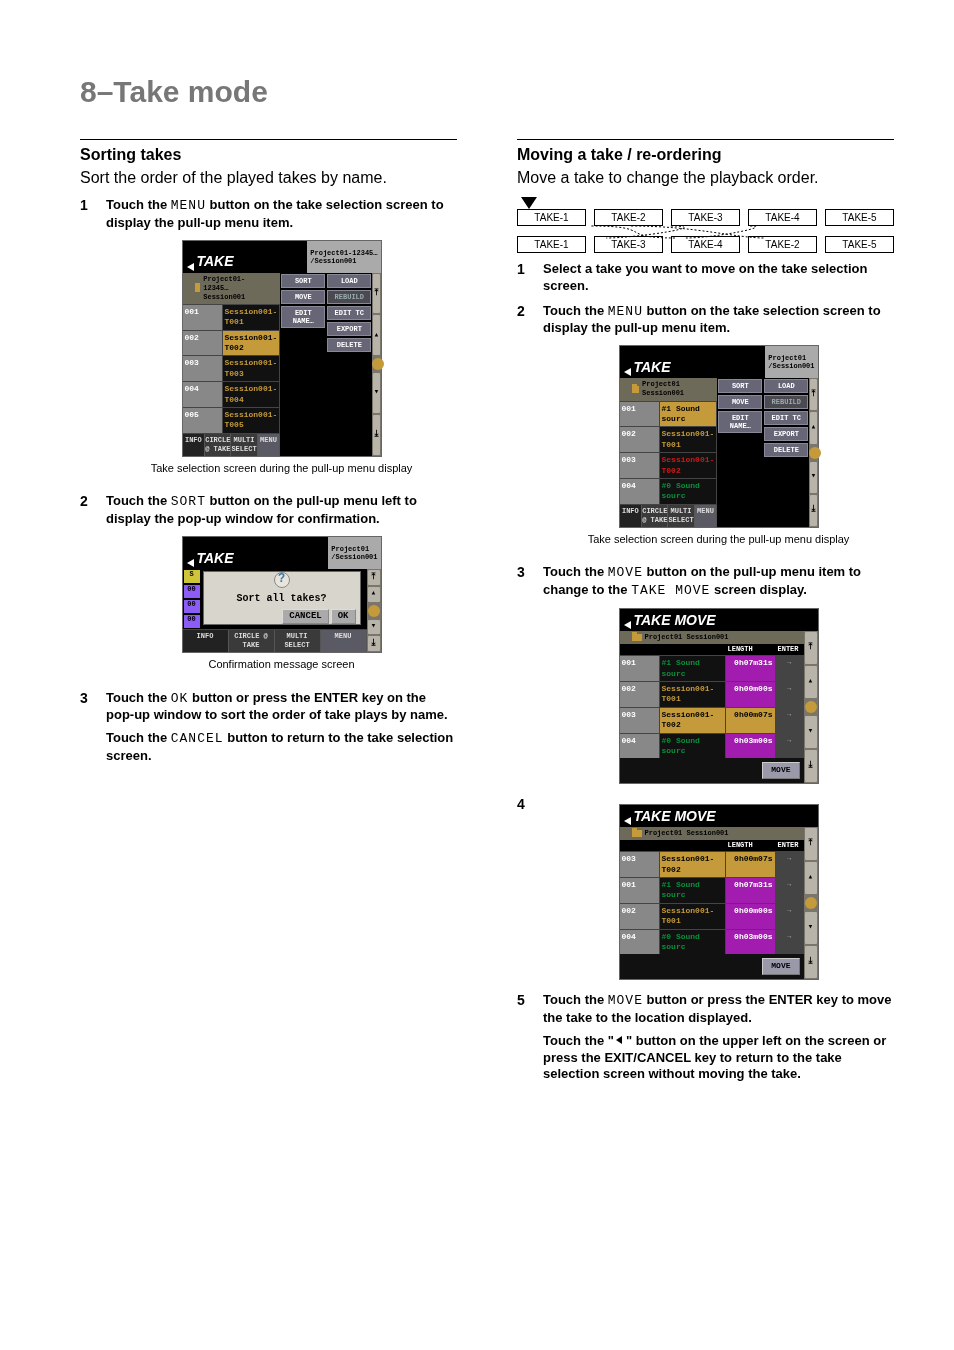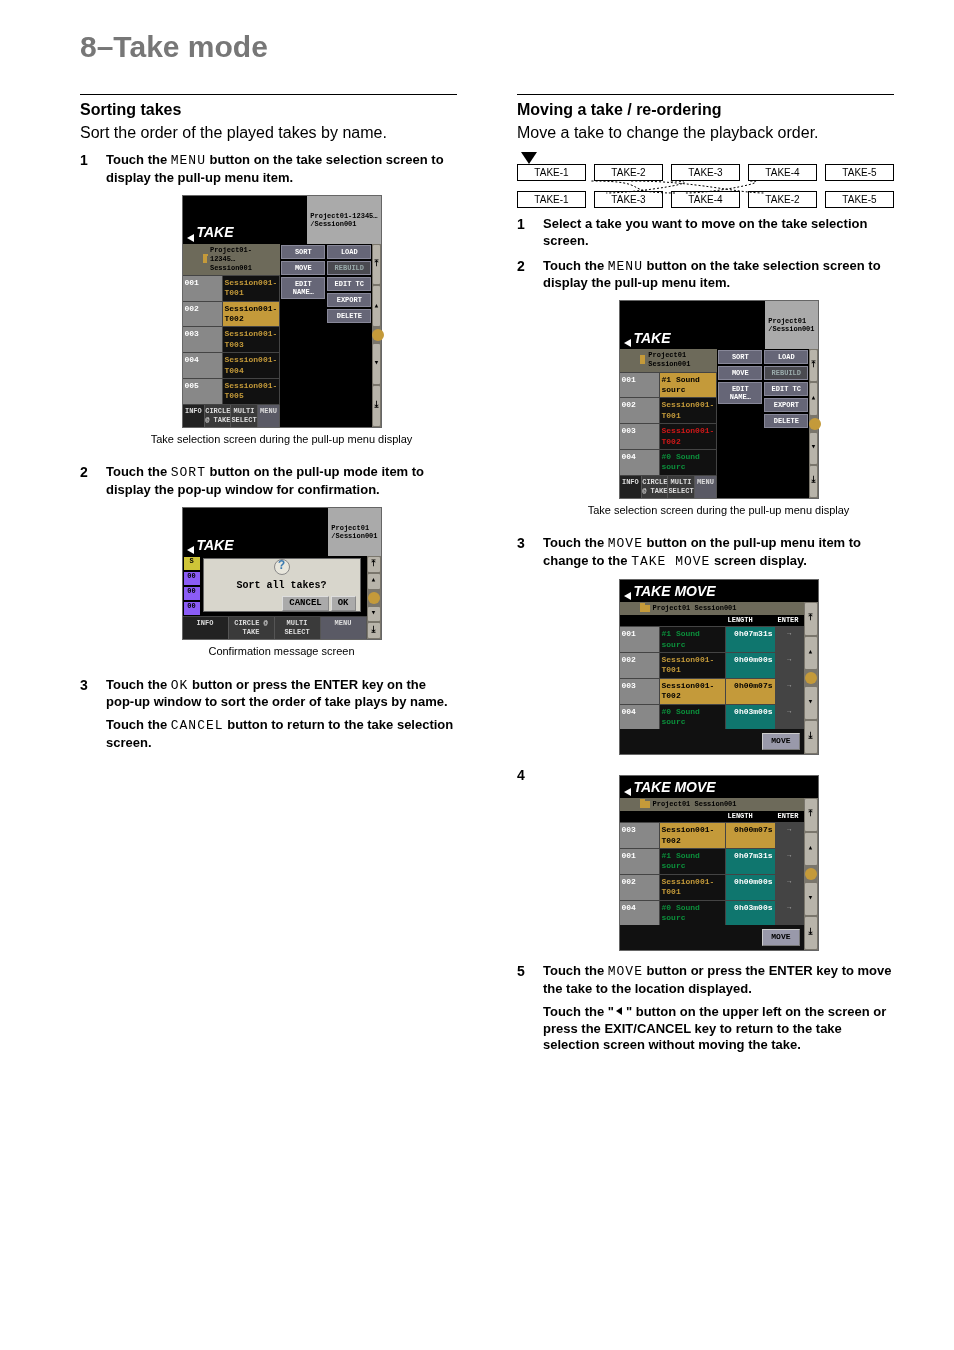--- a/index.html
+++ b/index.html
@@ -6,20 +6,21 @@
   body {
     font-family: Arial, Helvetica, sans-serif;
     font-size: 13px;
     color: #000;
     background: #fff;
     width: 954px;
     margin: 0 auto;
   }
   .page {
     padding: 30px 60px 40px 80px;
+    margin-top: 45px;
   }
   .chapter-title {
     font-size: 30px;
     font-weight: 700;
     color: #777;
     margin-bottom: 30px;
   }
   .columns {
     display: flex;
     gap: 60px;
@@ -125,21 +126,21 @@
     border-right: 7px solid #fff;
   }
   .down-tri {
     display:inline-block;width:0;height:0;border-left:8px solid transparent;border-right:8px solid transparent;border-top:12px solid #000;margin-bottom:-2px;margin-left:4px;
   }
   .lcd .titlebar .titlepath {
     background: #aaa;
     color: #000;
     font-size: 7px;
     line-height: 8px;
-    padding: 16px 3px;
+    padding: 8px 3px;
     white-space: pre;
   }
   .lcd .body {
     display: flex;
   }
   .lcd .main {
     flex: 1;
   }
   .lcd .side {
     width: 14px;
@@ -172,27 +173,27 @@
     border-top: 1px solid #444;
   }
   .lcd .rowcell {
     padding: 2px 2px;
     font-size: 8px;
     border-right: 1px solid #444;
   }
   .lcd .idx { width: 40px; background: #888; color: #fff; }
   .lcd .tname { flex: 1; background: #111; color: #c49a3a; }
   .lcd .tname.sel { background: #c49a3a; color: #000; }
-  .lcd .len { width: 50px; background: #0f766e; color: #fff; text-align: right; }
+  .lcd .len { width: 50px; background: #a21caf; color: #fff; text-align: right; }
   .lcd .len.sel { background: #c49a3a; color: #000; }
   .lcd .enter { width: 28px; background: #444; color: #aaa; text-align: center; font-size: 7px; }
   .lcd .pathrow {
     background: #6d6a5a;
     color: #000;
-    padding: 2px 20px;
+    padding: 2px 12px;
     font-size: 7px;
     display: flex;
     align-items: center;
     gap: 3px;
   }
   .folder-icon {
     display:inline-block;width:10px;height:7px;background:#c49a3a;position:relative;
   }
   .folder-icon::before{content:"";position:absolute;top:-2px;left:0;width:5px;height:2px;background:#c49a3a;}
   .lcd .hdr {
@@ -371,21 +372,21 @@
                 </div>
               </div>
             </div>
             <div class="caption" style="font-weight:400">Take selection screen during the pull-up menu display</div>
           </div>
         </li>
 
         <li>
           <div class="step-num">2</div>
           <div class="step-body">
-            <span>Touch the </span><span class="mono">SORT</span><span> button on the pull-up mode item to display the pop-up window for confirmation.</span>
+            <span>Touch the </span><span class="mono">SORT</span><span> button on the pull-up menu left to display the pop-up window for confirmation.</span>
             
             <div class="fig-wrap">
               <div class="lcd">
                 <div class="titlebar">
                   <div class="titlemain">
                       <span class="back-arrow"></span>
                       <span>TAKE</span>
                     </div>
                   <div class="titlepath">Project01
 /Session001</div>

